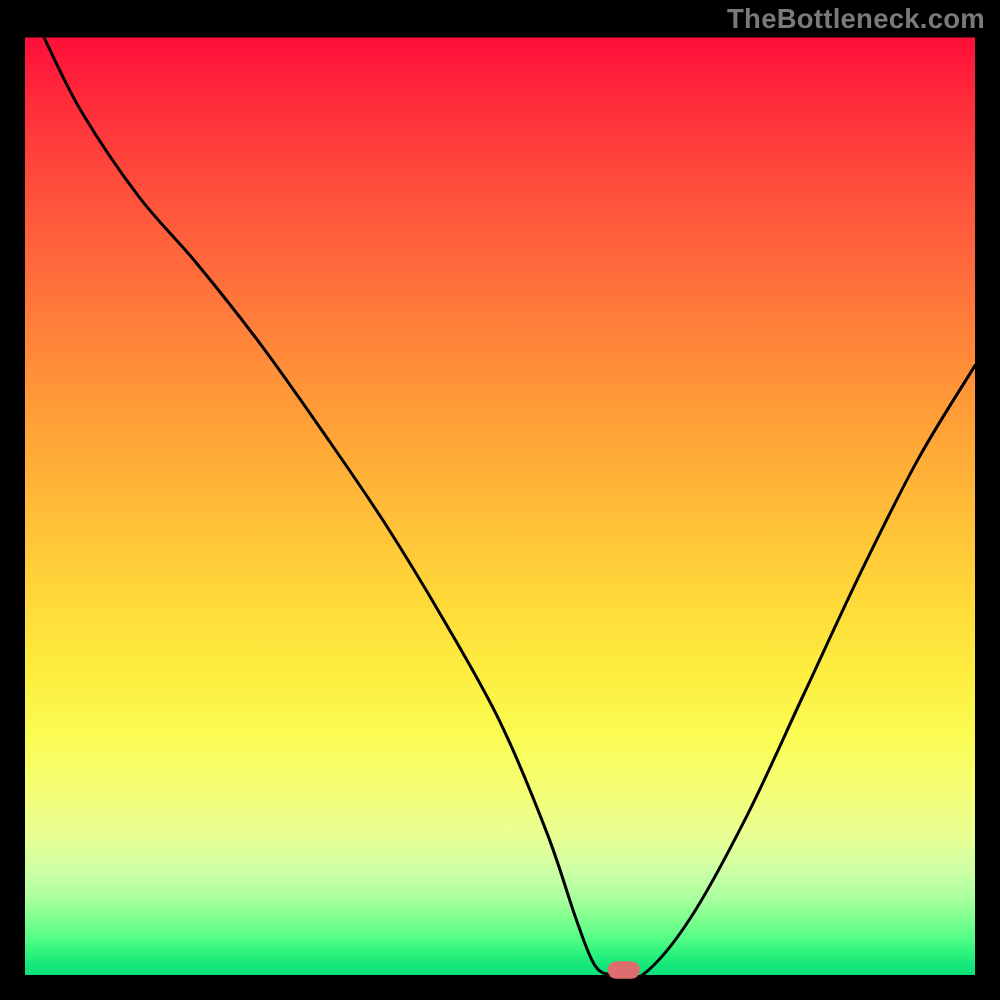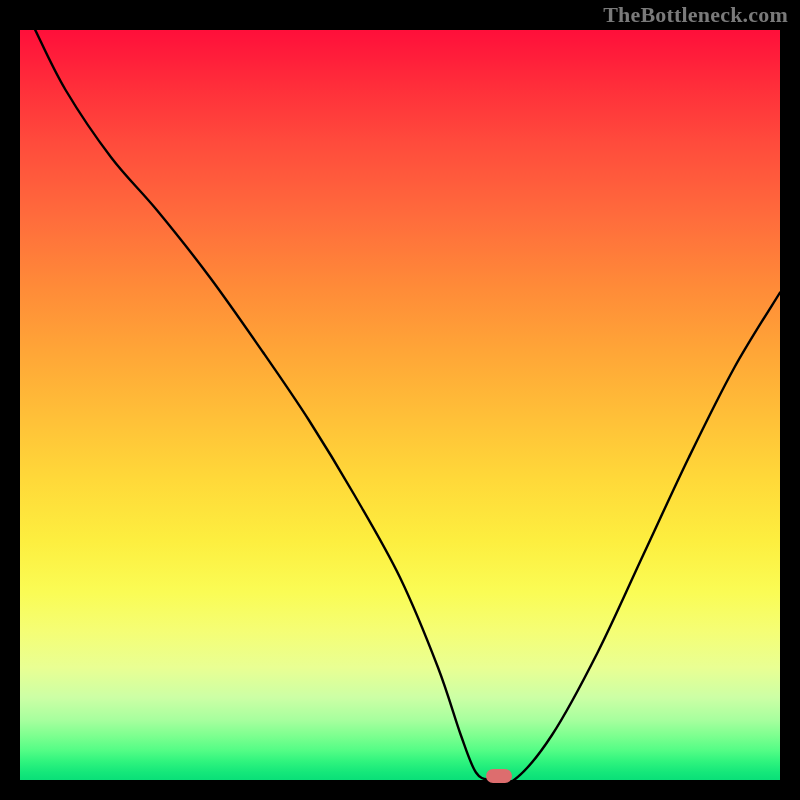--- a/index.html
+++ b/index.html
@@ -9,21 +9,20 @@
     height: 800px;
     background: #000;
     overflow: hidden;
     font-family: Arial, Helvetica, sans-serif;
   }
   .frame {
     position: relative;
     width: 800px;
     height: 780px;
     background: #000;
-    font-family: Liberation Serif, serif;
   }
   .watermark {
     position: absolute;
     top: 2px;
     right: 12px;
     font-size: 22px;
     font-weight: bold;
     color: #7a7a7a;
     letter-spacing: 0.2px;
     z-index: 3;

